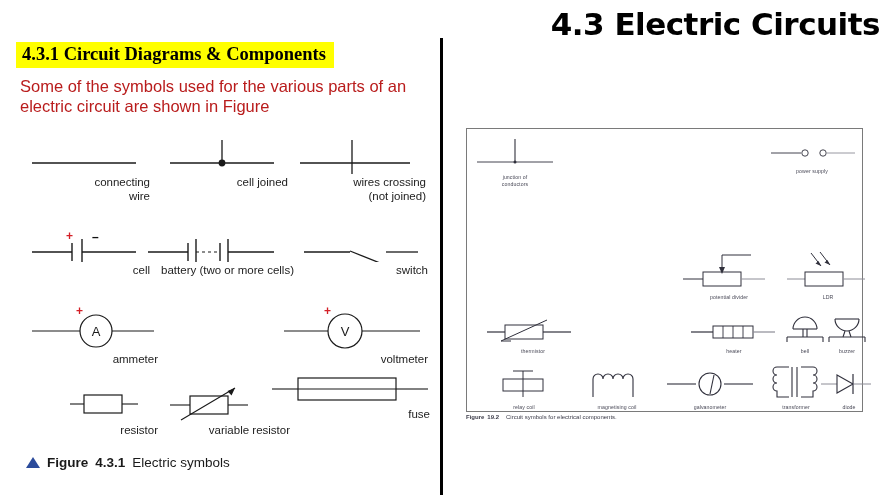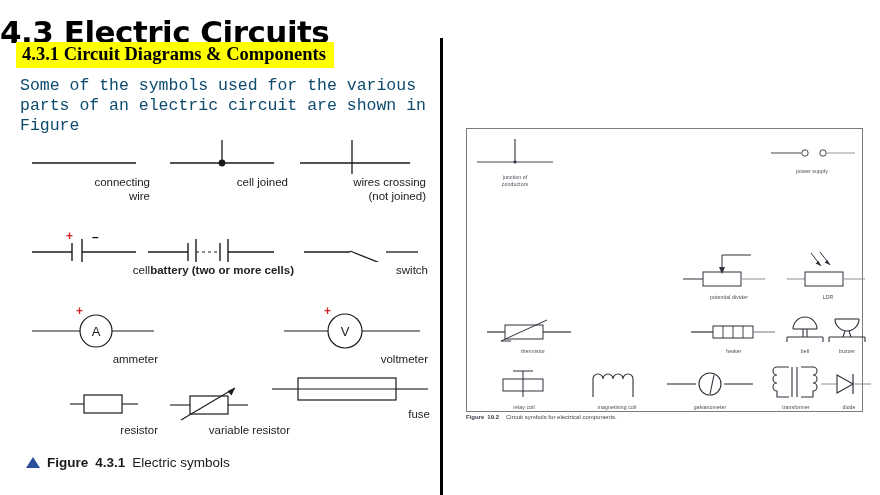--- a/index.html
+++ b/index.html
@@ -12,23 +12,23 @@
   }
   #slide {
     position: relative;
     width: 880px; height: 495px;
     background: #ffffff;
   }
 
   
   #slide-title {
     position: absolute;
-    left: 0; top: 14px;
+    left: 0; top: 6px;
     width: 880px;
-    text-align: left;
+    text-align: right;
     font-family: "DejaVu Sans", sans-serif;
     font-weight: bold;
     font-size: 31px;
     letter-spacing: -0.5px;
     color: #000000;
   }
 
   
   #section-heading {
     position: absolute;
@@ -40,24 +40,24 @@
     font-size: 18.5px;
     color: #000000;
     white-space: nowrap;
   }
 
   
   #intro-text {
     position: absolute;
     left: 20px; top: 76px;
     width: 410px;
-    font-family: Liberation Mono, monospace;
+    font-family: Liberation Sans, sans-serif;
     font-size: 16.5px;
     line-height: 1.22;
-    color: #0c4a6e;
+    color: #b91c1c;
   }
 
   
   #divider {
     position: absolute;
     left: 440px; top: 38px;
     width: 3px; height: 457px;
     background: #000000;
   }
 
@@ -193,21 +193,21 @@
         <svg width="126" height="32" viewBox="0 0 126 32" style="position:absolute; left:0; top:0;">
           <line x1="8" y1="22" x2="48" y2="22" stroke="#1a1a1a" stroke-width="1.3"></line>
           <line x1="48" y1="13" x2="48" y2="31" stroke="#1a1a1a" stroke-width="1.4"></line>
           <line x1="58" y1="9" x2="58" y2="35" stroke="#1a1a1a" stroke-width="1.4"></line>
           <line x1="58" y1="22" x2="112" y2="22" stroke="#1a1a1a" stroke-width="1.3"></line>
         </svg>
       </div>
       <div class="sym-label">cell</div>
     </div>
 
-    <div class="sym-cell" style="left:116px; top:92px; width:160px;font-weight:bold;">
+    <div class="sym-cell" style="left:116px; top:92px; width:160px;">
       <div class="sym-art" style="height:32px;">
         <svg width="160" height="32" viewBox="0 0 160 32">
           <line x1="14" y1="22" x2="54" y2="22" stroke="#1a1a1a" stroke-width="1.3"></line>
           <line x1="54" y1="13" x2="54" y2="31" stroke="#1a1a1a" stroke-width="1.4"></line>
           <line x1="62" y1="9" x2="62" y2="35" stroke="#1a1a1a" stroke-width="1.4"></line>
           <line x1="62" y1="22" x2="86" y2="22" stroke="#1a1a1a" stroke-width="1.2" stroke-dasharray="3,3"></line>
           <line x1="86" y1="13" x2="86" y2="31" stroke="#1a1a1a" stroke-width="1.4"></line>
           <line x1="94" y1="9" x2="94" y2="35" stroke="#1a1a1a" stroke-width="1.4"></line>
           <line x1="94" y1="22" x2="140" y2="22" stroke="#1a1a1a" stroke-width="1.3"></line>
         </svg>

